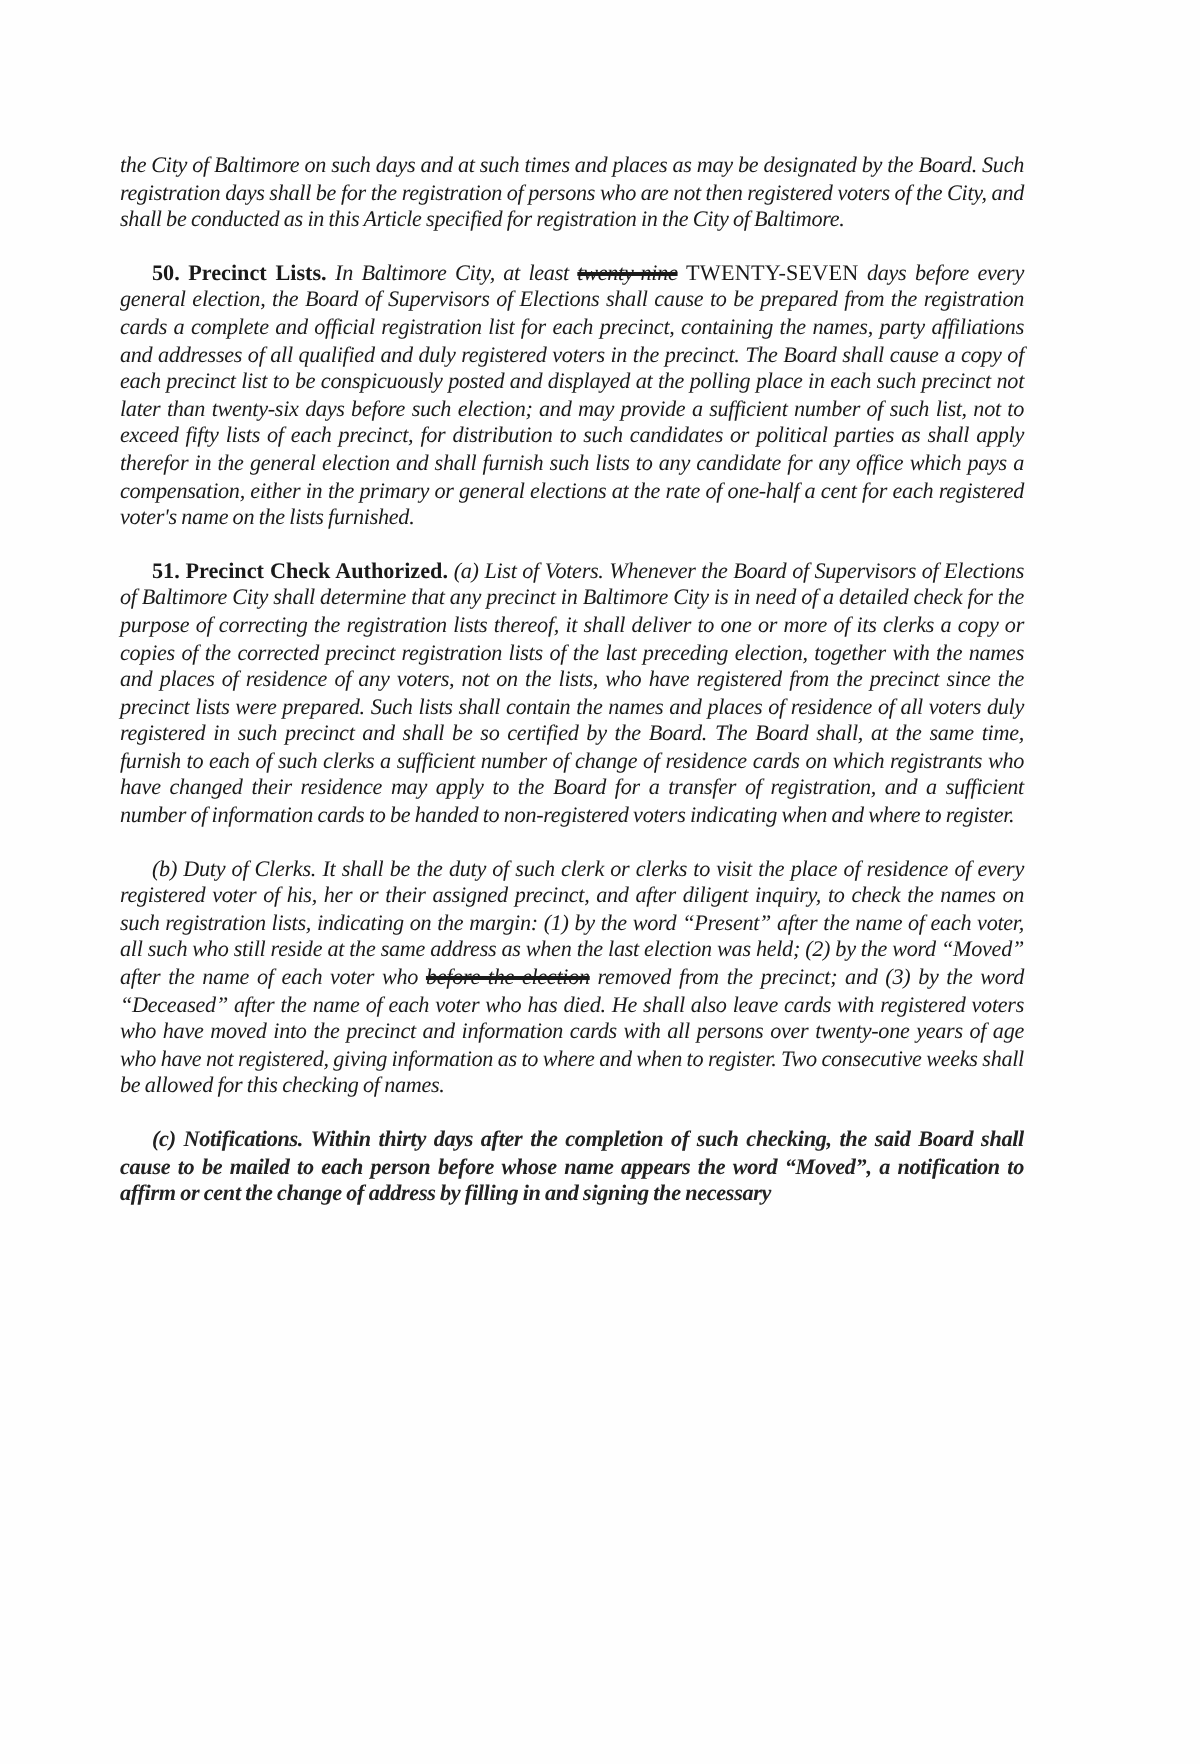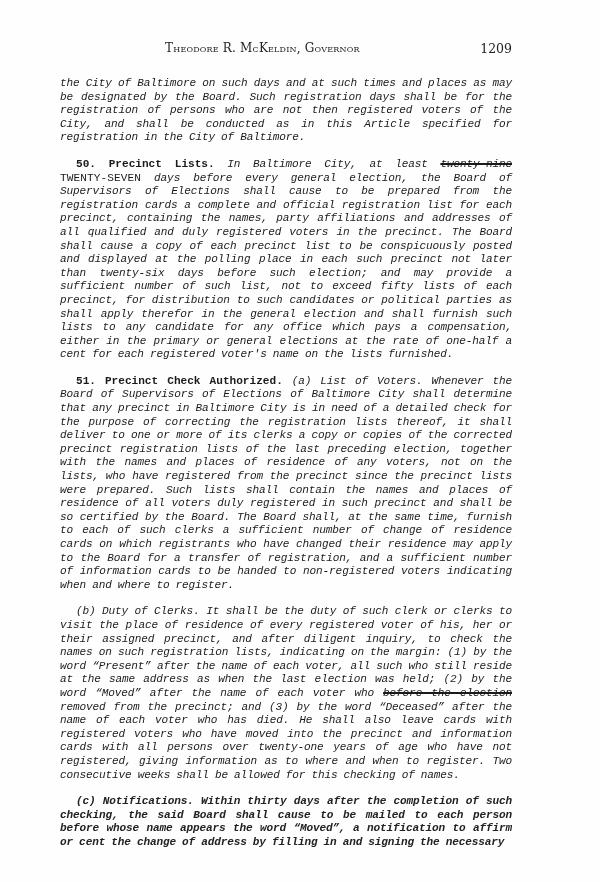--- a/index.html
+++ b/index.html
@@ -20,40 +20,36 @@
   .running-head .pagenum {
     position: absolute; right: 0; top: 0; font-size: 12.5px; color: #222;
   }
   .body {
     position: absolute; left: 60px; top: 77px; width: 452px;
   }
   .para {
     font-size: 11.1px; line-height: 13.6px; font-style: italic;
     text-align: justify; margin: 0 0 13px 0;
     letter-spacing: -0.15px; word-spacing: -0.4px;
-    font-family: Liberation Mono, monospace;
+    font-family: Liberation Serif, serif;
   }
   .para.indent { text-indent: 16px; }
   .para .sec-num, .para .sec-title {
     font-style: normal; font-weight: bold; letter-spacing: 0;
   }
   .para .upright { font-style: normal; letter-spacing: 0.1px; }
   .para .struck { text-decoration: line-through; text-decoration-thickness: 1.5px; }
   .para .lead-in { font-style: italic; }
   .para.heavy { font-weight: bold; color: #222; }
 </style>
 </head>
 <body>
 
 <div class="page">
 
-  <div class="running-head">
-    <span class="title">Theodore R. McKeldin, Governor</span>
-    <span class="pagenum">1209</span>
-  </div>
 
   <div class="body">
 
     <p class="para"><span>the City of Baltimore on such days and at such times and places as may be designated by the Board. Such registration days shall be for the registration of persons who are not then registered voters of the City, and shall be conducted as in this Article specified for registration in the City of Baltimore.</span></p>
 
     <p class="para indent"><span class="sec-num">50.</span> <span class="sec-title">Precinct Lists.</span> <span>In Baltimore City, at least</span> <span class="struck">twenty-nine</span> <span class="upright">TWENTY-SEVEN</span> <span>days before every general election, the Board of Supervisors of Elections shall cause to be prepared from the registration cards a complete and official registration list for each precinct, containing the names, party affiliations and addresses of all qualified and duly registered voters in the precinct. The Board shall cause a copy of each precinct list to be conspicuously posted and displayed at the polling place in each such precinct not later than twenty-six days before such election; and may provide a sufficient number of such list, not to exceed fifty lists of each precinct, for distribution to such candidates or political parties as shall apply therefor in the general election and shall furnish such lists to any candidate for any office which pays a compensation, either in the primary or general elections at the rate of one-half a cent for each registered voter's name on the lists furnished.</span></p>
 
     <p class="para indent"><span class="sec-num">51.</span> <span class="sec-title">Precinct Check Authorized.</span> <span class="lead-in">(a) List of Voters.</span> <span>Whenever the Board of Supervisors of Elections of Baltimore City shall determine that any precinct in Baltimore City is in need of a detailed check for the purpose of correcting the registration lists thereof, it shall deliver to one or more of its clerks a copy or copies of the corrected precinct registration lists of the last preceding election, together with the names and places of residence of any voters, not on the lists, who have registered from the precinct since the precinct lists were prepared. Such lists shall contain the names and places of residence of all voters duly registered in such precinct and shall be so certified by the Board. The Board shall, at the same time, furnish to each of such clerks a sufficient number of change of residence cards on which registrants who have changed their residence may apply to the Board for a transfer of registration, and a sufficient number of information cards to be handed to non-registered voters indicating when and where to register.</span></p>
 
     <p class="para indent"><span class="lead-in">(b) Duty of Clerks.</span> <span>It shall be the duty of such clerk or clerks to visit the place of residence of every registered voter of his, her or their assigned precinct, and after diligent inquiry, to check the names on such registration lists, indicating on the margin: (1) by the word “Present” after the name of each voter, all such who still reside at the same address as when the last election was held; (2) by the word “Moved” after the name of each voter who</span> <span class="struck">before the election</span> <span>removed from the precinct; and (3) by the word “Deceased” after the name of each voter who has died. He shall also leave cards with registered voters who have moved into the precinct and information cards with all persons over twenty-one years of age who have not registered, giving information as to where and when to register. Two consecutive weeks shall be allowed for this checking of names.</span></p>

